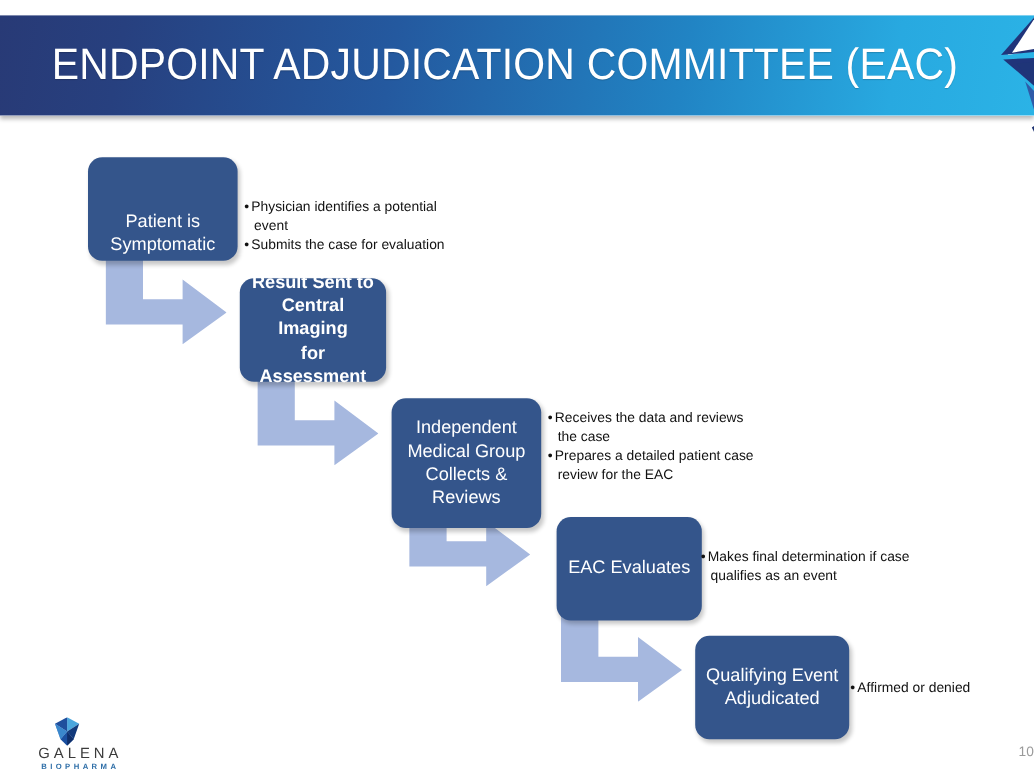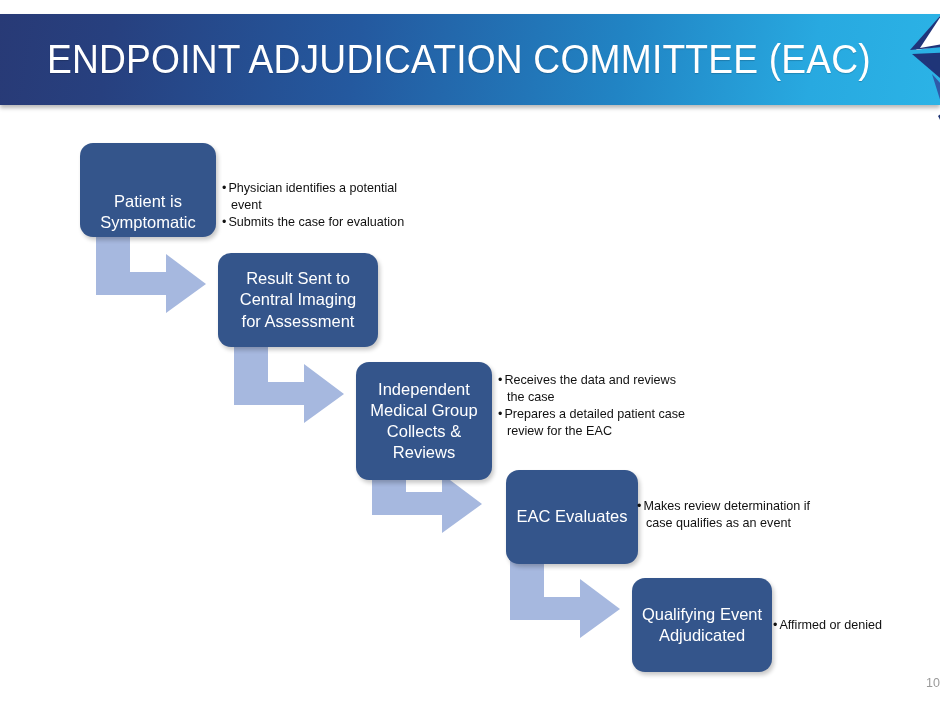--- a/index.html
+++ b/index.html
@@ -129,21 +129,21 @@
     <div>
       <span>Patient is</span>
       <span>Symptomatic</span>
     </div>
   </div>
   <div class="bullets" style="left:222px;top:163px;width:200px;margin-top:17px;">
     <span class="bl">Physician identifies a potential event</span>
     <span class="bl">Submits the case for evaluation</span>
   </div>
 
-  <div class="pbox" style="left:218px;top:253px;width:160px;height:94px;">
+  <div class="pbox" style="left:218px;top:253px;width:133px;height:94px;font-weight:bold;">
     <div>
       <span>Result Sent to</span>
       <span>Central Imaging</span>
       <span>for Assessment</span>
     </div>
   </div>
 
   <div class="pbox" style="left:356px;top:362px;width:136px;height:118px;">
     <div>
       <span>Independent</span>
@@ -156,29 +156,42 @@
     <span class="bl">Receives the data and reviews the case</span>
     <span class="bl">Prepares a detailed patient case review for the EAC</span>
   </div>
 
   <div class="pbox" style="left:494px;top:470px;width:132px;height:94px;margin-left:12px;">
     <div>
       <span>EAC Evaluates</span>
     </div>
   </div>
   <div class="bullets" style="left:637px;top:498px;width:200px;">
-    <span class="bl">Makes review determination if case qualifies as an event</span>
+    <span class="bl">Makes final determination if case qualifies as an event</span>
   </div>
 
   <div class="pbox" style="left:632px;top:578px;width:140px;height:94px;">
     <div>
       <span>Qualifying Event</span>
       <span>Adjudicated</span>
     </div>
   </div>
   <div class="bullets" style="left:773px;top:617px;width:165px;">
     <span class="bl">Affirmed or denied</span>
   </div>
 
+  <div class="logo">
+    <svg class="logo-mark" viewBox="0 0 30 26">
+      <polygon points="15,0 26,6 15,13" fill="#4aa6dd"></polygon>
+      <polygon points="15,0 4,6 15,13" fill="#1f4e9c"></polygon>
+      <polygon points="4,6 15,13 9,20" fill="#2f6fc0"></polygon>
+      <polygon points="26,6 15,13 21,20" fill="#123a7c"></polygon>
+      <polygon points="9,20 15,13 21,20 15,26" fill="#1a4fa0"></polygon>
+      <polygon points="15,13 21,20 15,26" fill="#0f2f6b"></polygon>
+      <polygon points="4,6 9,20 15,13" fill="#3f8fd0" opacity=".75"></polygon>
+    </svg>
+    <div class="logo-name">GALENA</div>
+    <div class="logo-sub">BIOPHARMA</div>
+  </div>
 
   <div class="pageno">10</div>
 
 </div>
 
 </body></html>

